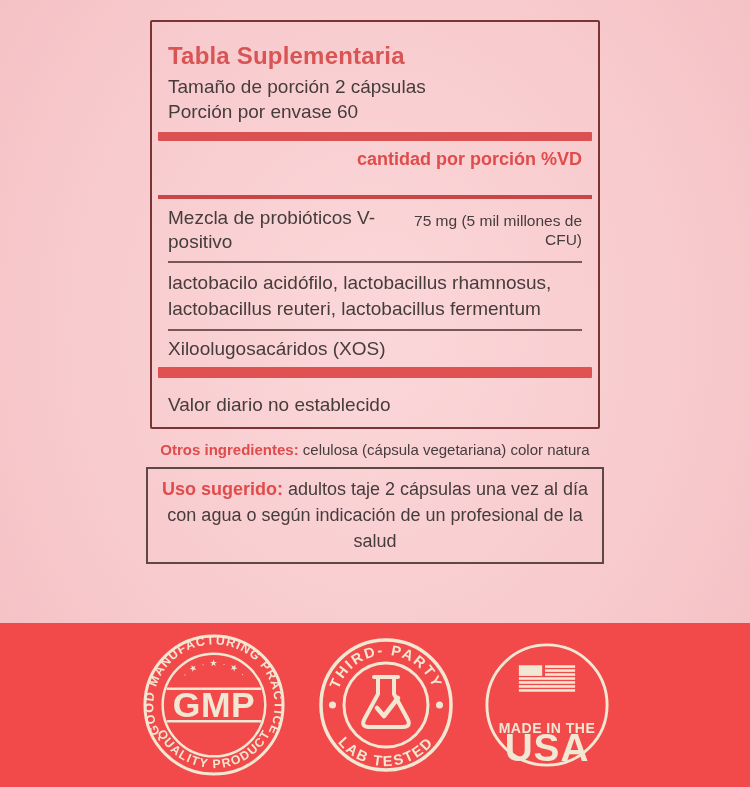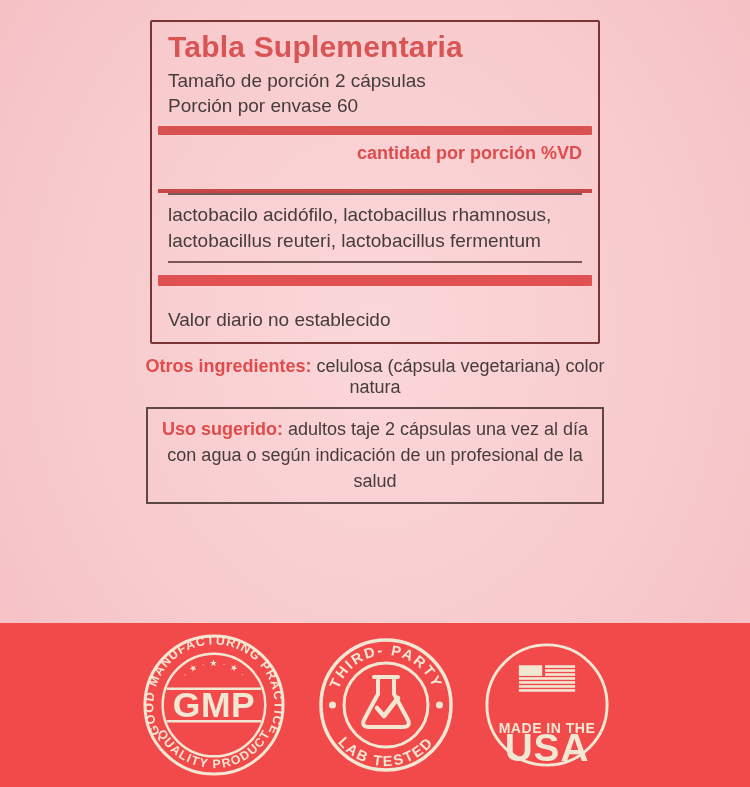--- a/index.html
+++ b/index.html
@@ -13,36 +13,36 @@
             display:flex; flex-direction:column; align-items:center; justify-content:center;
             font-size:28px; line-height:35px; letter-spacing:.4px; text-align:center;
             box-shadow:0 3px 5px rgba(140,30,30,.25); }
   .banner b { font-weight:800; }
 
   
   .main { flex:1 1 auto; overflow:hidden; padding-top:20px; }
 
   .facts-box { width:450px; margin:0 auto; border:2px solid #7b3434; border-radius:2px;
                padding:8px 16px 10px; color:#453c3b; }
-  .facts-title { font-size:30px; font-weight:bold; color:#d95454; letter-spacing:.2px; margin:0 0 4px; }
+  .facts-title { font-size:24px; font-weight:bold; color:#d95454; letter-spacing:.2px; margin:12px 0 4px; }
   .serving { font-size:19px; line-height:25px; }
   .bar-thick { height:9px; background:#d95151; margin:8px -10px 0; border-radius:1px; }
   .col-header { text-align:right; color:#e04b4b; font-weight:bold; font-size:18px; padding:8px 0 25px; }
   .bar-med { height:4px; background:#c74747; margin:0 -10px; }
   .sep { border-top:2px solid #775757; }
   .frow { display:flex; justify-content:space-between; align-items:center; gap:10px; }
   .frow .fname { font-size:19px; line-height:24px; }
   .frow .famount { font-size:15.5px; line-height:19px; width:172px; text-align:right; flex:none; }
   .row-1 { padding:7px 0; }
   .row-2 { padding:7px 0; font-size:19px; line-height:26px; }
   .row-3 { padding:6px 0; }
   .bar-thick2 { height:11px; background:#e05252; margin:0 -10px; border-radius:1px; }
-  .footnote { font-size:19px; padding:23px 0 1px; }
+  .footnote { font-size:19px; padding:16px 0 1px; }
 
-  .other-ing { width:470px; margin:12px auto 0; text-align:center; font-size:18px; color:#453c3b; }
+  .other-ing { width:470px; margin:12px auto 0; text-align:center; font-size:15px; color:#453c3b; }
   .red-label { color:#e04b4b; font-weight:bold; }
 
   .use-box { width:458px; margin:9px auto 0; border:2px solid #5d4747; padding:7px 12px 8px;
              text-align:center; font-size:18px; line-height:26px; color:#453c3b; }
 
   
   .footer { flex:none; height:164px; background:#f24a4a; display:flex;
             align-items:center; justify-content:center; gap:28px; }
   .footer svg text { font-family:"Liberation Sans", sans-serif; }
 </style>
@@ -56,30 +56,35 @@
 
     <div class="facts-box">
       <div class="facts-title">Tabla Suplementaria</div>
       <div class="serving">Tamaño de porción 2 cápsulas</div>
       <div class="serving">Porción por envase 60</div>
 
       <div class="bar-thick"></div>
       <div class="col-header">cantidad por porción %VD</div>
       <div class="bar-med"></div>
 
+      <div class="frow row-1">
+        <div class="fname">Mezcla de probióticos V-positivo</div>
+        <div class="famount">75 mg (5 mil millones de CFU)</div>
+      </div>
 
       <div class="sep"></div>
 
       <div class="row-2">
         <span>lactobacilo acidófilo, lactobacillus rhamnosus, lactobacillus reuteri, lactobacillus fermentum</span>
       </div>
 
       <div class="sep"></div>
 
       <div class="frow row-3">
+        <div class="fname">Xiloolugosacáridos (XOS)</div>
       </div>
 
       <div class="bar-thick2"></div>
       <div class="footnote">Valor diario no establecido</div>
     </div>
 
     <div class="other-ing">
       <span class="red-label">Otros ingredientes:</span><span> celulosa (cápsula vegetariana) color natura</span>
     </div>
 

